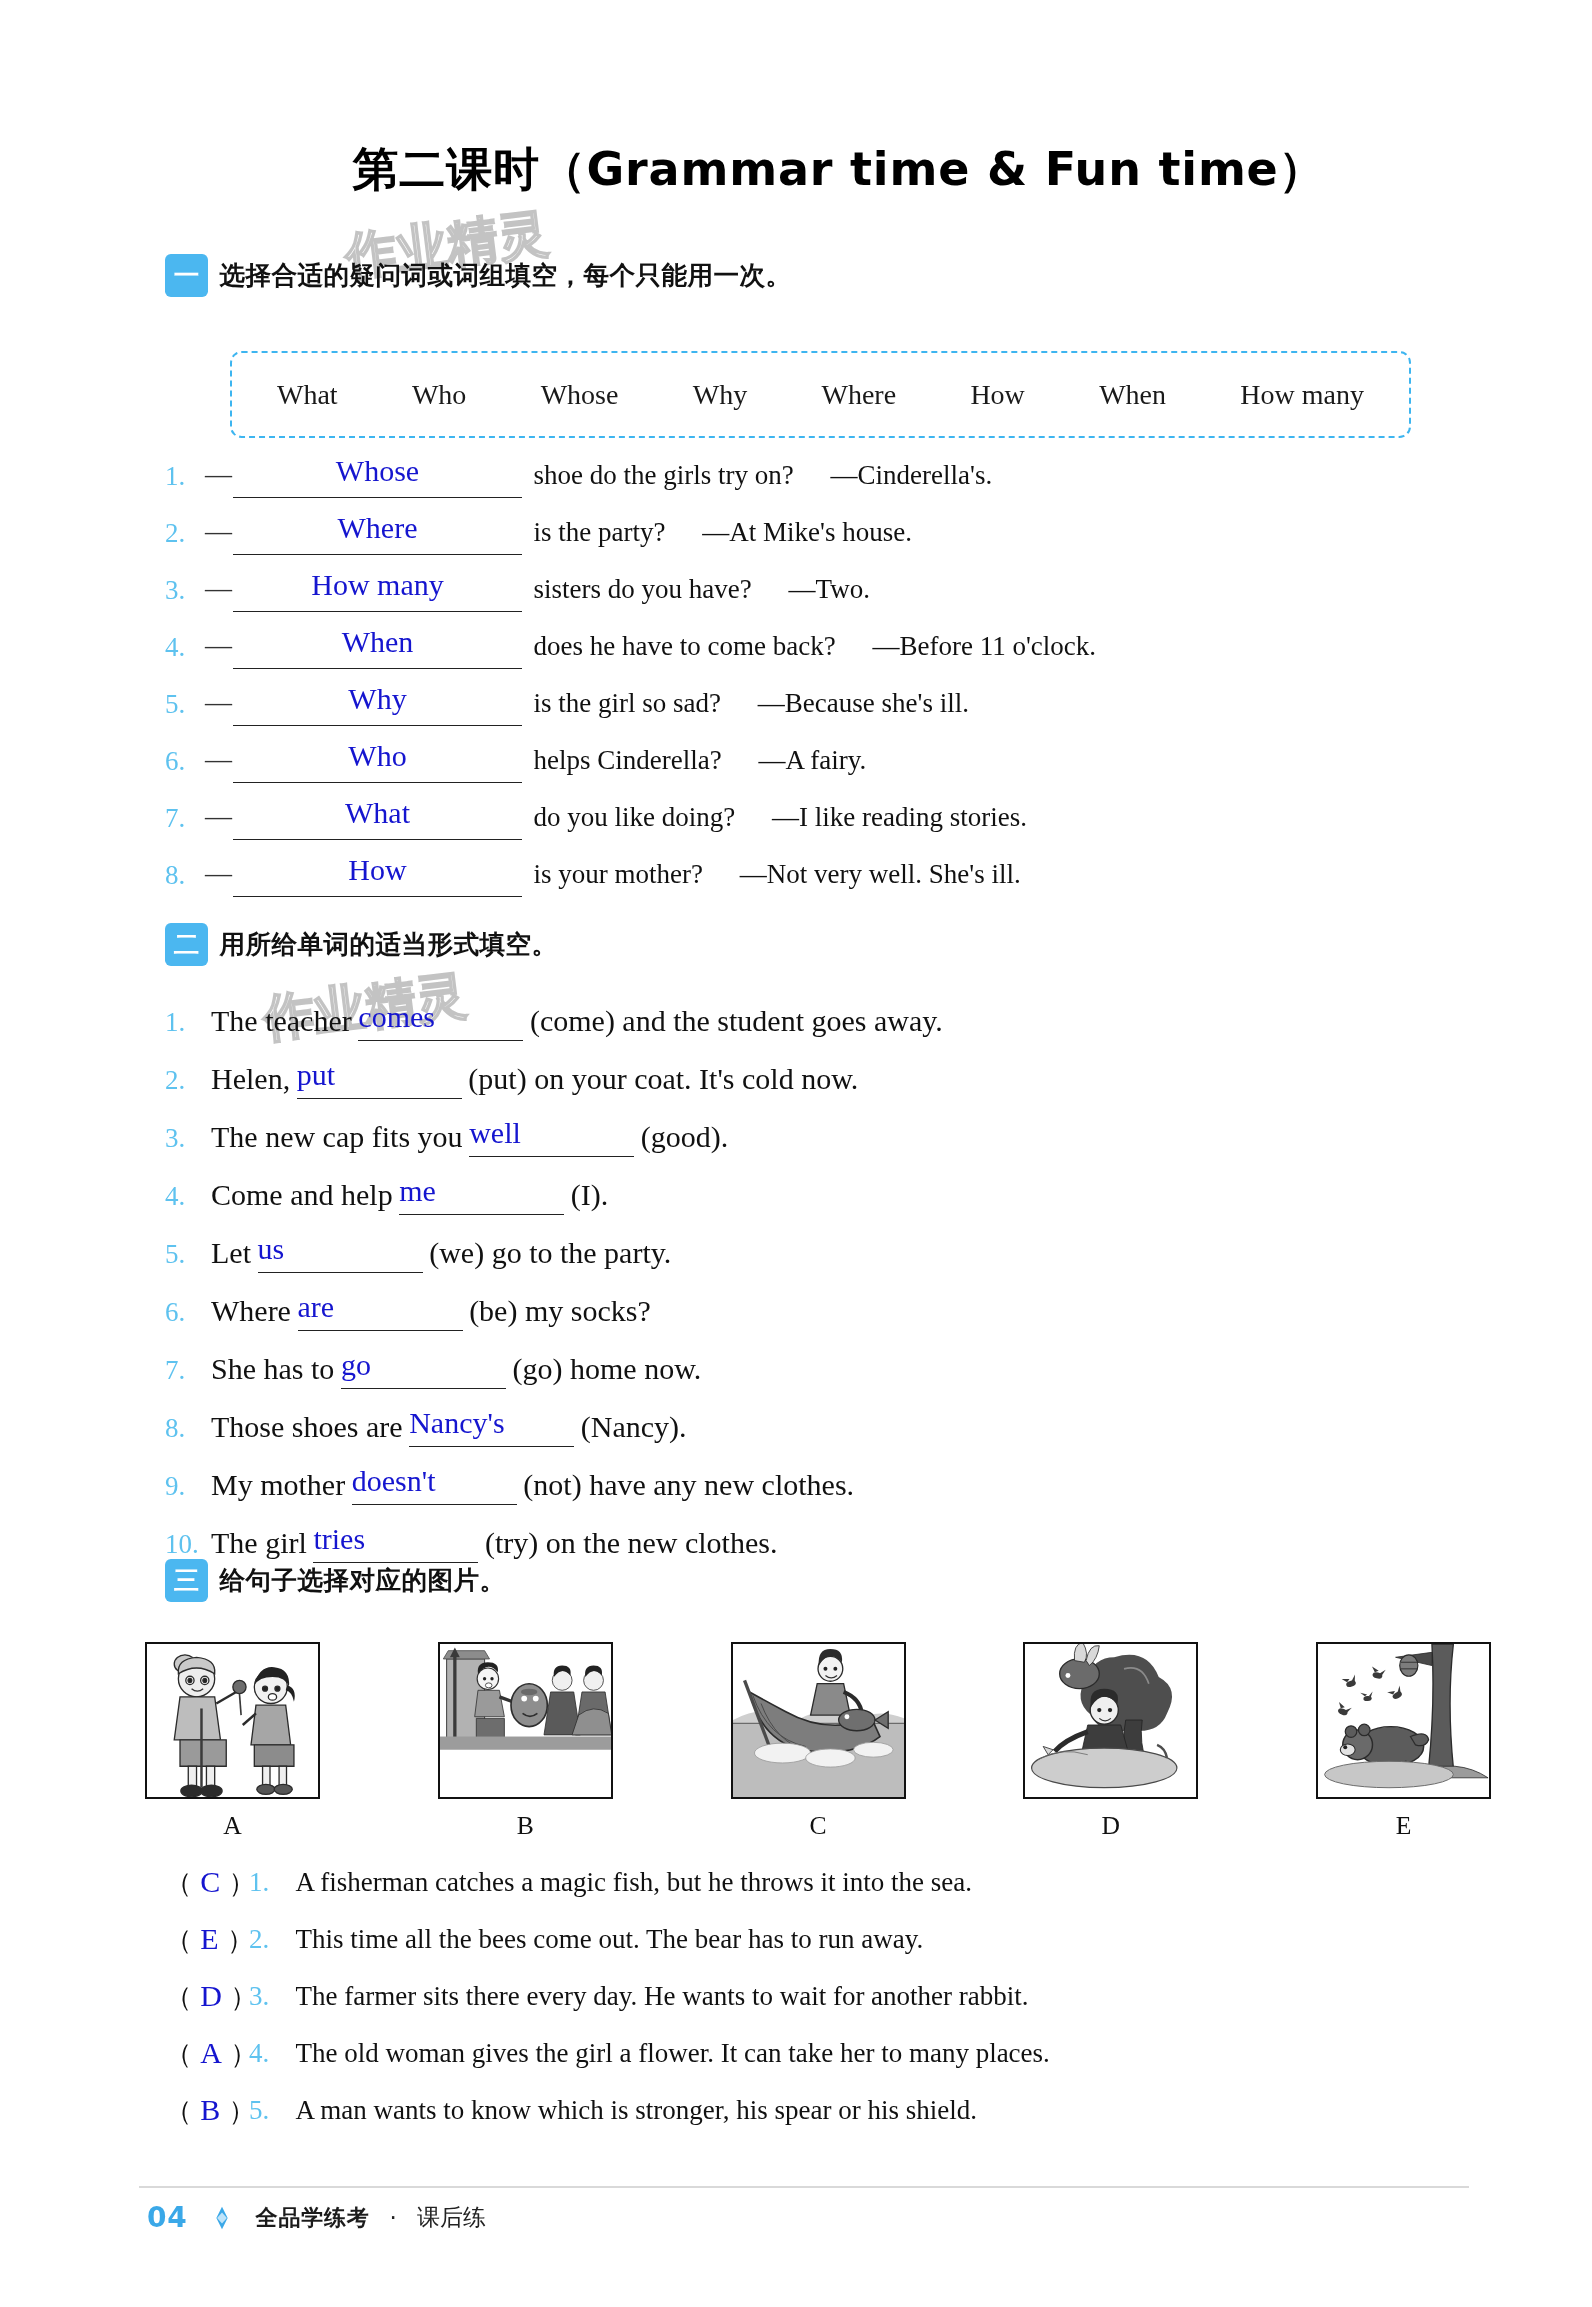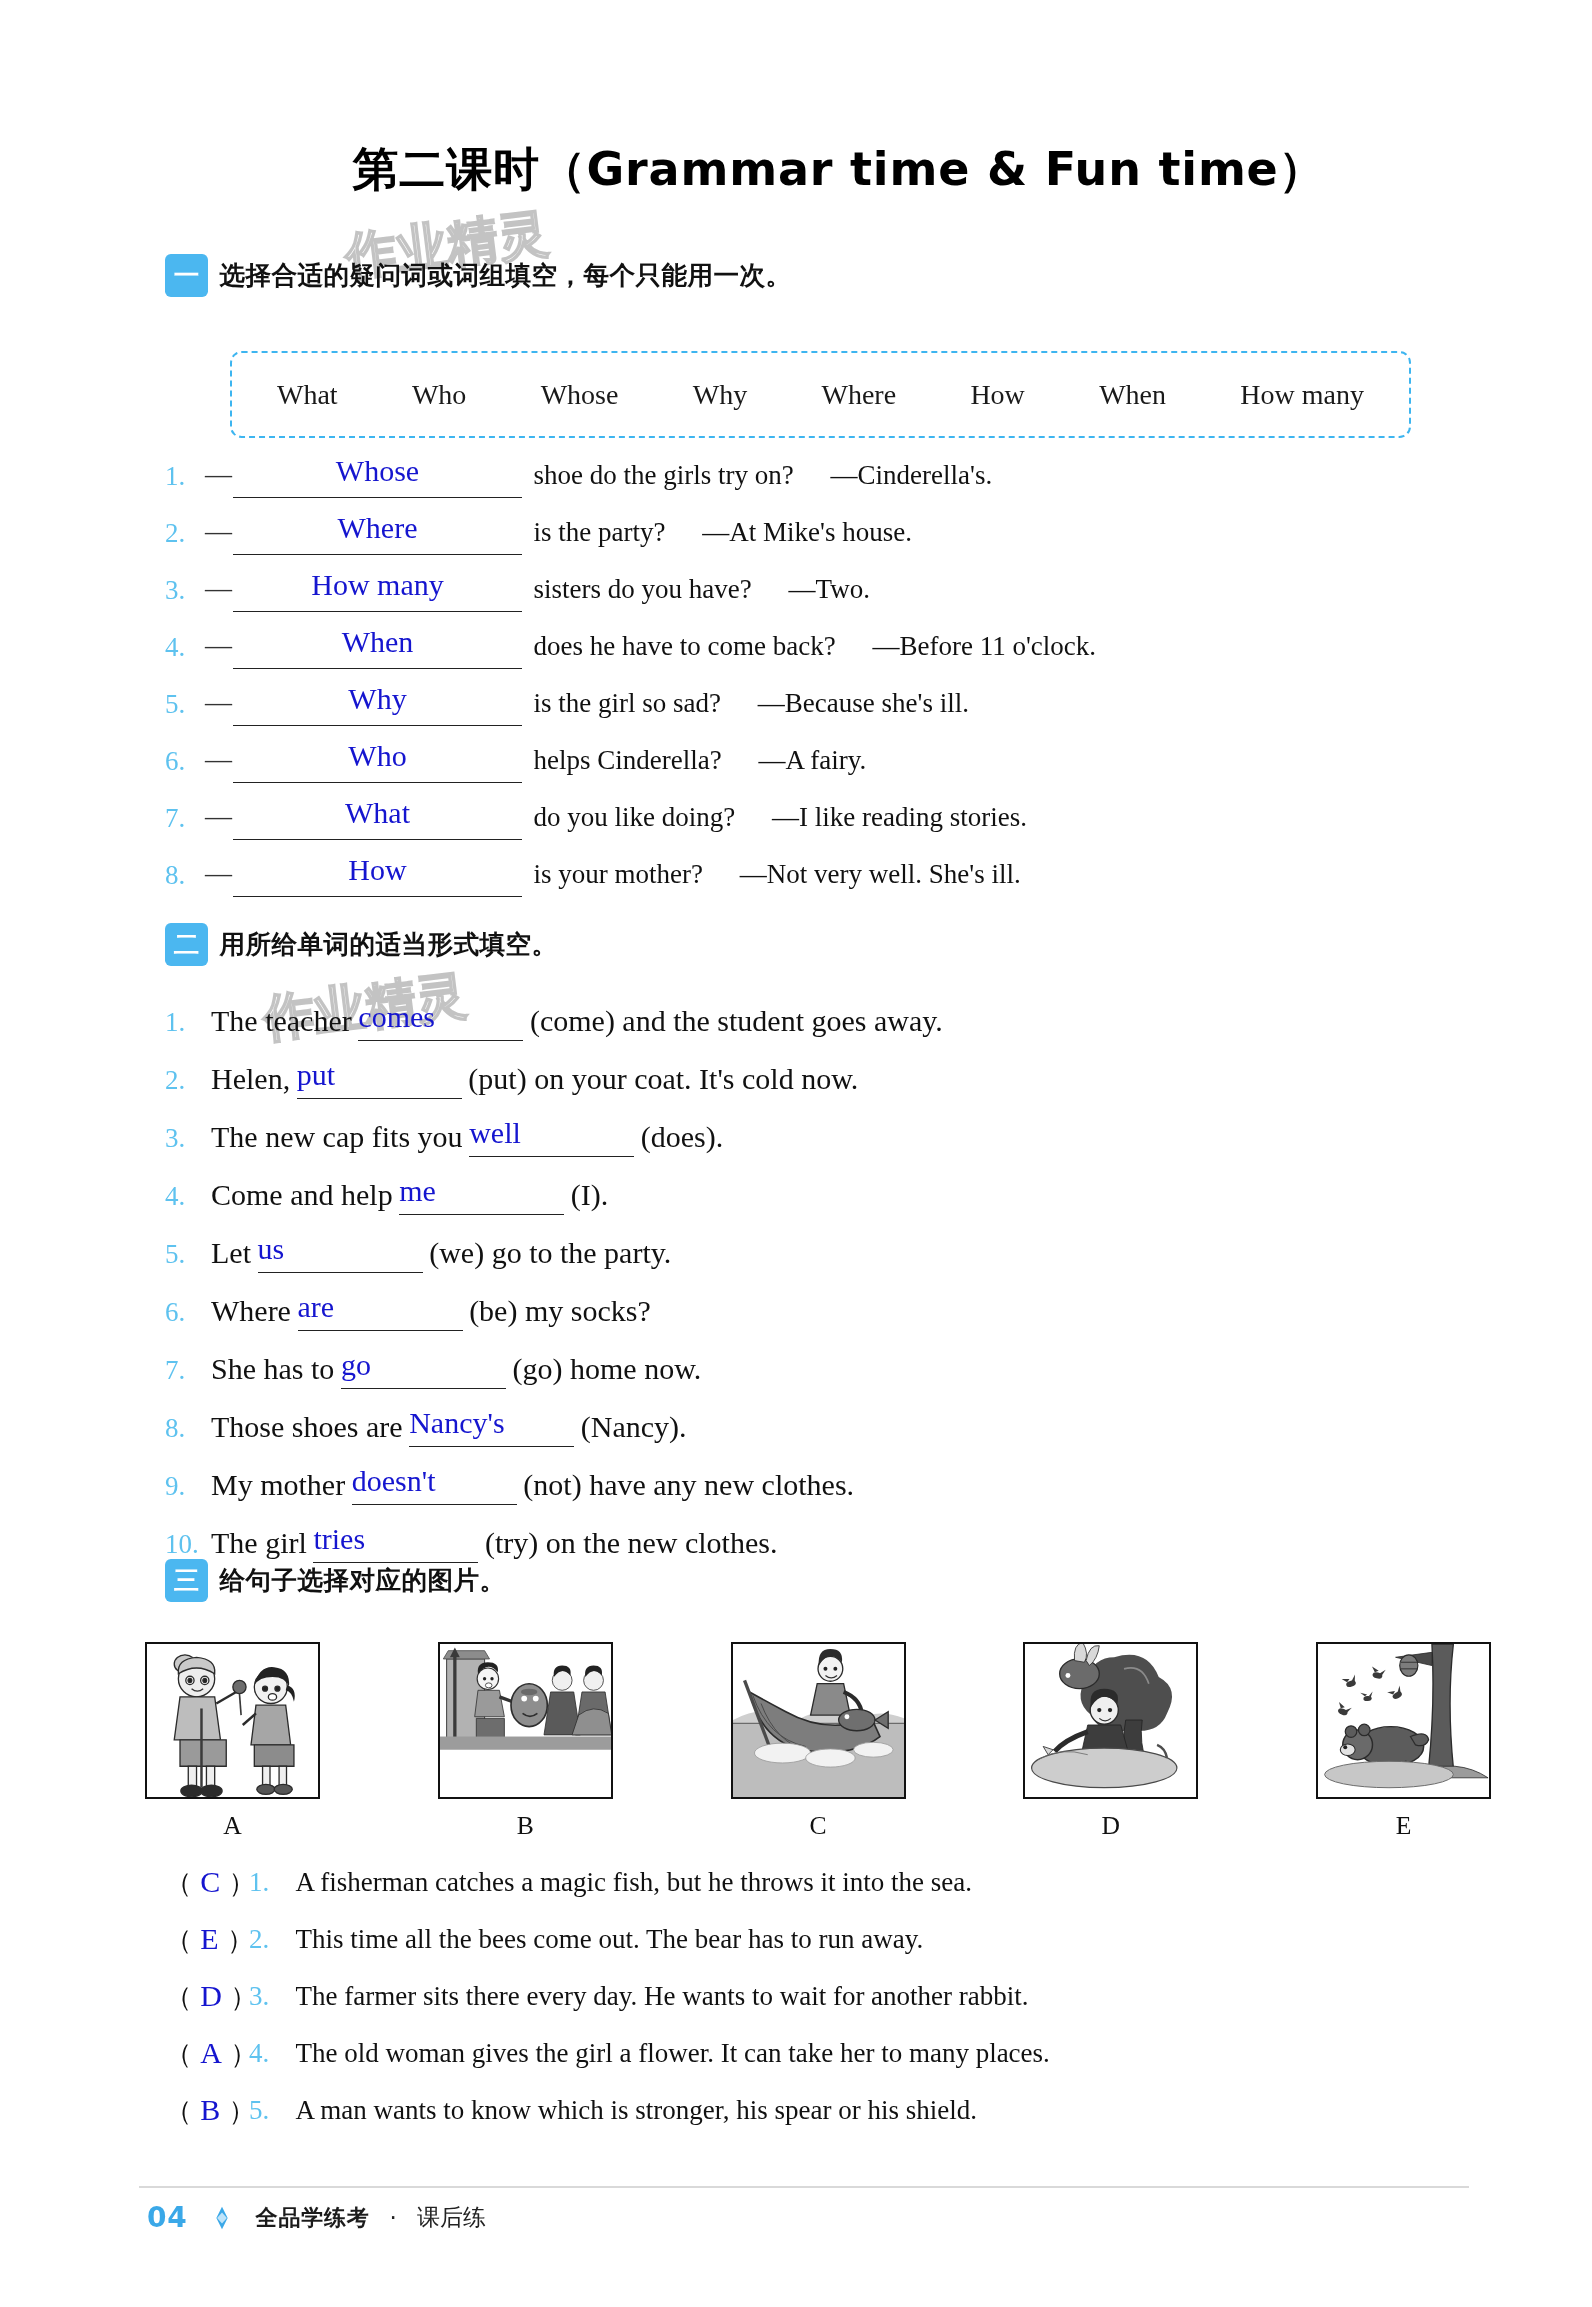--- a/index.html
+++ b/index.html
@@ -417,21 +417,21 @@
       </div>
       <div class="post">(put) on your coat. It's cold now.</div>
     </div>
 
     <div class="ex2-row">
       <div class="q-num">3.</div>
       <div class="pre">The new cap fits you</div>
       <div class="blank2">
         <span class="ans">well</span>
       </div>
-      <div class="post">(does).</div>
+      <div class="post">(good).</div>
     </div>
 
     <div class="ex2-row">
       <div class="q-num">4.</div>
       <div class="pre">Come and help</div>
       <div class="blank2">
         <span class="ans">me</span>
       </div>
       <div class="post">(I).</div>
     </div>

